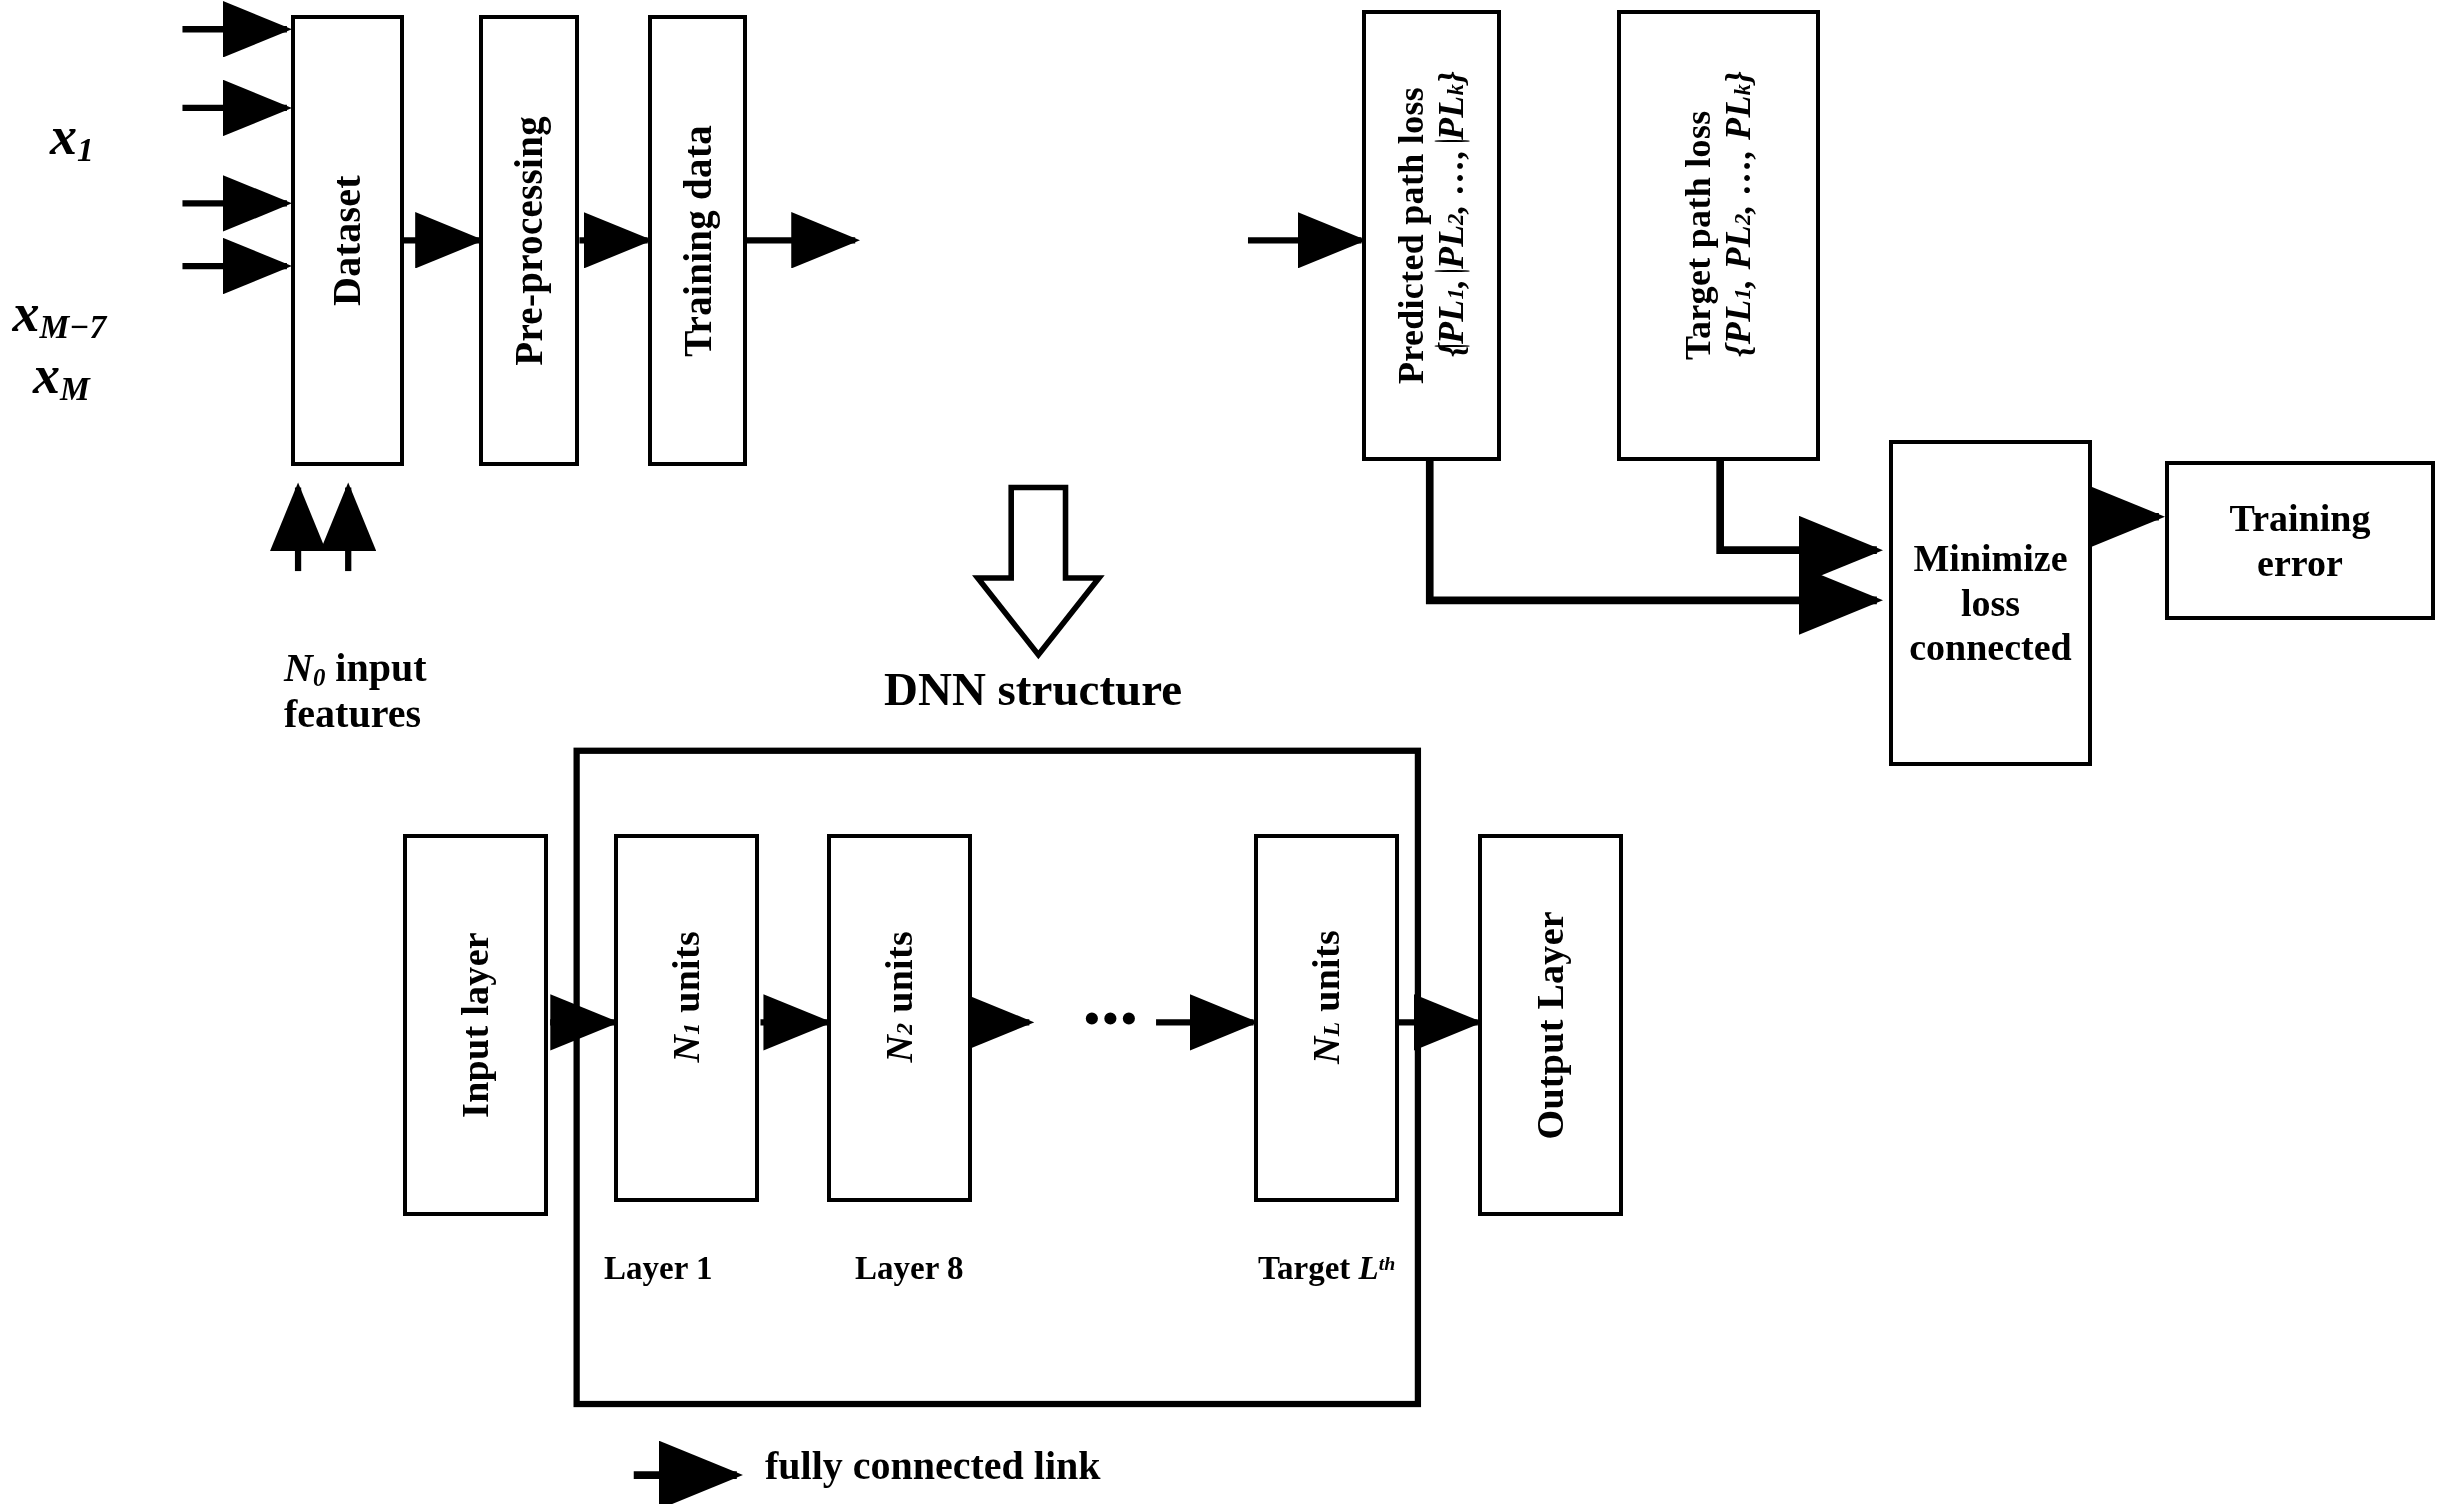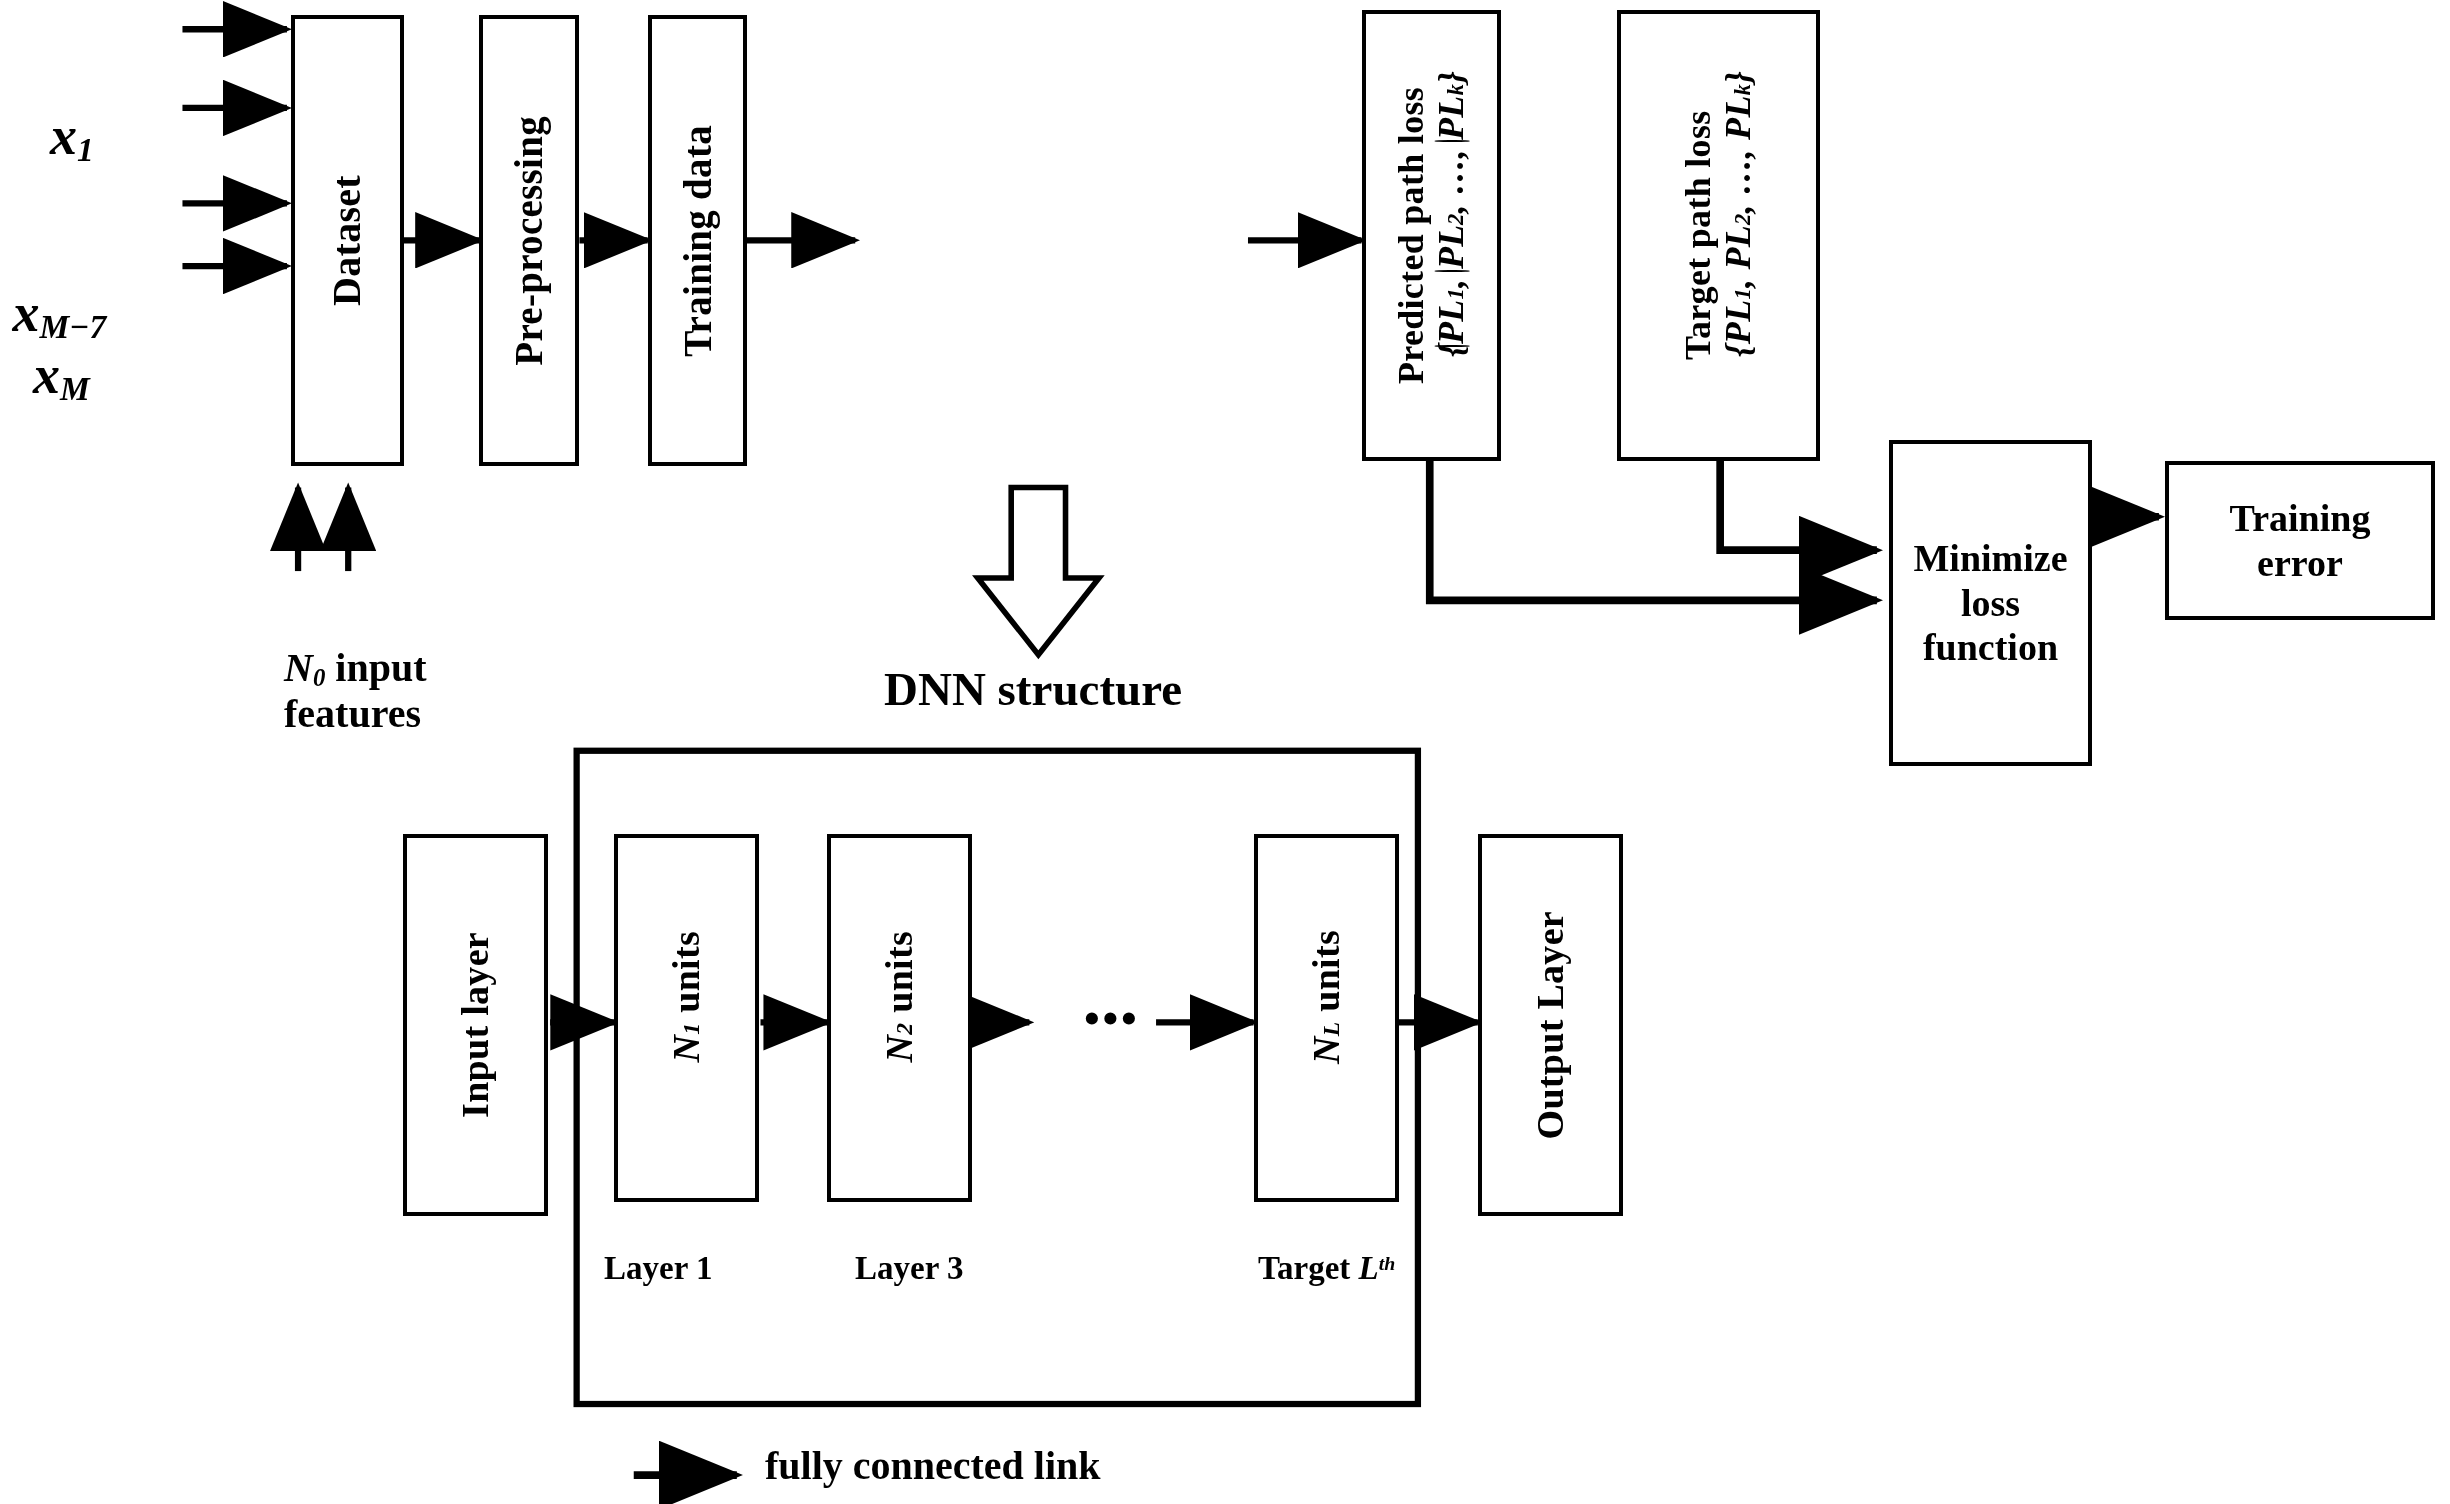--- a/index.html
+++ b/index.html
@@ -147,21 +147,21 @@
   <div class="box" style="left:1617px;top:9.8px;width:203px;height:451px;">
     <span class="vlabel" style="font-size:36px;">
       <span>Target path loss</span><br>
       <span class="it"><span>{</span><span>PL</span><sub>1</sub>, <span>PL</span><sub>2</sub><span>, …, </span><span>PL</span><sub>k</sub><span>}</span></span>
     </span>
   </div>
 
   <div class="box" style="left:1889px;top:440px;width:203px;height:326px;">
     <span class="hlabel" style="font-size:38px;">Minimize
 loss
-function</span>
+connected</span>
   </div>
 
   <div class="box" style="left:2165px;top:461px;width:270px;height:159px;">
     <span class="hlabel" style="font-size:38px;">Training
 error</span>
   </div>
 
   <div class="freetext" style="left:884px;top:662px;font-size:47px;">DNN structure</div>
 
   <div class="box" style="left:403px;top:834px;width:145px;height:382px;">
@@ -180,19 +180,19 @@
 
   <div class="box" style="left:1254px;top:834px;width:145px;height:368px;">
     <span class="vlabel" style="font-size:38px;"><span class="it">N</span><sub>L</sub><span> units</span></span>
   </div>
 
   <div class="box" style="left:1478px;top:834px;width:145px;height:382px;">
     <span class="vlabel" style="font-size:38px;">Output Layer</span>
   </div>
 
   <div class="freetext" style="left:604px;top:1250px;font-size:33px;">Layer 1</div>
-  <div class="freetext" style="left:855px;top:1250px;font-size:33px;">Layer 3</div>
+  <div class="freetext" style="left:855px;top:1250px;font-size:33px;">Layer 8</div>
   <div class="freetext" style="left:1258px;top:1250px;font-size:33px;"><span>Target </span><span class="it">L</span><sup>th</sup></div>
 
   <div class="freetext" style="left:765px;top:1443px;font-size:40px;">fully connected link</div>
 
 </div>
 
 
 </body></html>

